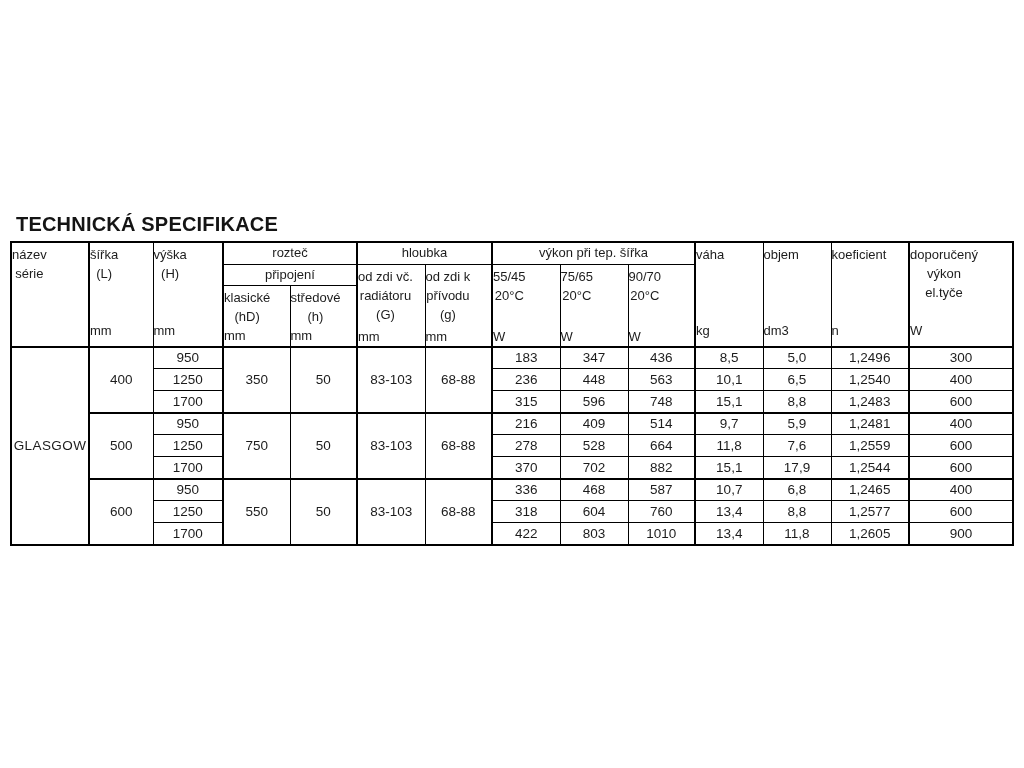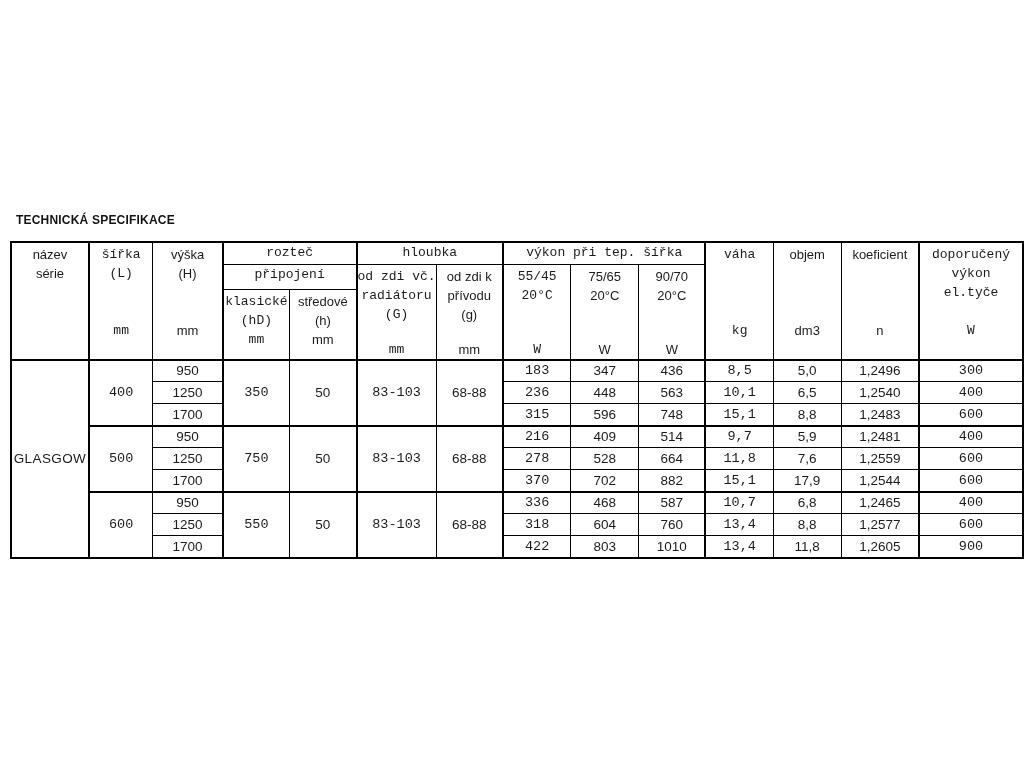--- a/index.html
+++ b/index.html
@@ -7,21 +7,21 @@
     position: relative;
     width: 1024px; height: 768px;
     background: #ffffff;
     overflow: hidden;
     font-family: "Liberation Sans", sans-serif;
     color: #1c1c1c;
   }
   .doc-title {
     position: absolute;
     left: 16px; top: 213px;
-    font-size: 12px;
+    font-size: 20px;
     font-weight: 700;
     letter-spacing: 0.2px;
     color: #141414;
   }
   table.spec {
     position: absolute;
     left: 10px; top: 241px;
     border-collapse: collapse;
     table-layout: fixed;
     border: 2px solid #000;
@@ -31,35 +31,35 @@
   .spec th, .spec td {
     border: 1px solid #000;
     padding: 0;
     font-weight: 400;
     text-align: center;
     overflow: hidden;
   }
   .spec thead th { vertical-align: top; }
   .spec tbody td { vertical-align: middle; font-size: 13.5px; }
   
-  .spec .gl { border-left: 2px solid #000; font-family: Liberation Mono, monospace; }
+  .spec .gl { border-left: 2px solid #000; }
   
   .spec tbody tr.first td { border-top: 2px solid #000; }
   .spec tbody tr.bs td    { border-top: 2px solid #000; }
   
   .stk {
     display: flex;
     flex-direction: column;
     justify-content: space-between;
-    align-items: center;
+    align-items: flex-start;
     padding-top: 2px;
     box-sizing: border-box;
   }
   .st3 { height: 97px; }
-  .st2 { height: 94px; }
+  .st2 { height: 81px; }
   .st1 { height: 56px; }
   .stk .ln { line-height: 19px; display: block; white-space: nowrap; }
   .grp { line-height: 20px; padding-top: 1px; margin-top: 16px; }
   .series-cell {
     font-weight: 700;
     font-size: 12.5px;
     letter-spacing: 0.4px;
     border-radius: 12px;
   }
   .h1 { height: 22px; }

